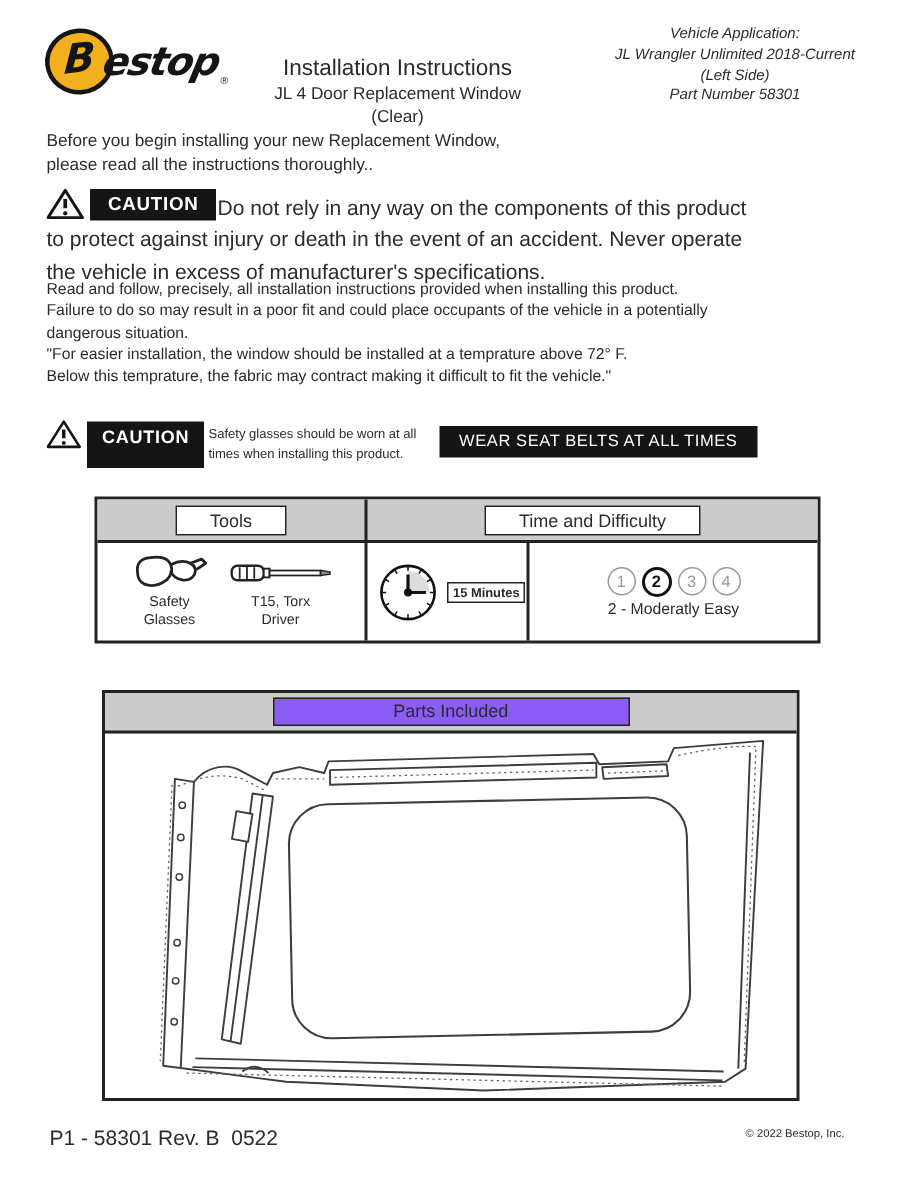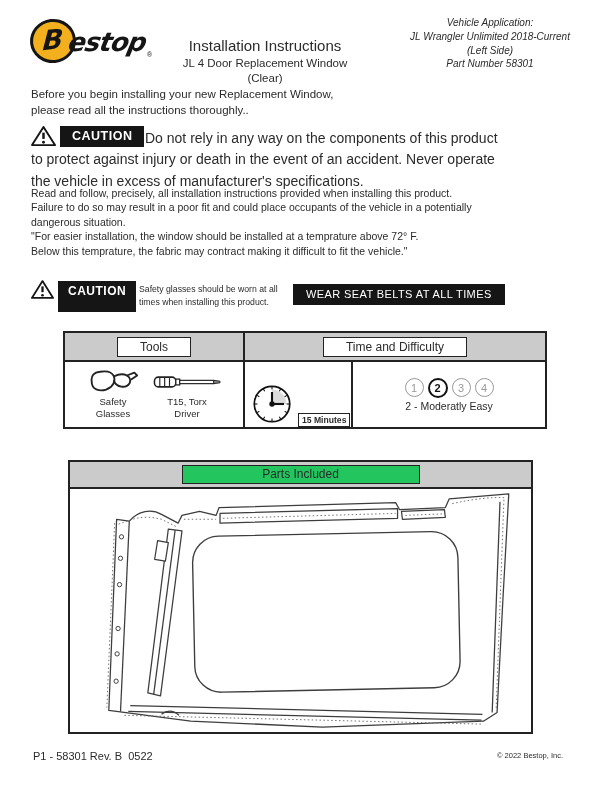--- a/index.html
+++ b/index.html
@@ -51,37 +51,37 @@
   .tt-box{position:absolute;left:63px;top:331px;width:480px;height:94px;border:2px solid #222;}
   .tt-header{display:flex;height:27px;background:#cbcbcb;border-bottom:2px solid #222;}
   .tt-header-cell{display:flex;align-items:center;justify-content:center;}
   .tt-header-cell.left{width:178px;border-right:2px solid #222;}
   .tt-header-cell.right{flex:1;}
   .hdr-label{background:#fff;border:1.5px solid #222;font-size:12px;padding:2px 22px 2px 22px;}
   .tt-body{display:flex;height:65px;}
   .tools-cell{width:178px;border-right:2px solid #222;display:flex;align-items:center;justify-content:center;gap:14px;}
   .tool-item{text-align:center;font-size:9.5px;line-height:1.3;}
   .tool-item .t-icon{height:26px;display:flex;align-items:center;justify-content:center;margin-bottom:1px;}
-  .clock-cell{width:102px;border-right:2px solid #222;display:flex;align-items:flex-end;padding-left:4px;gap:3px;}
+  .clock-cell{width:102px;border-right:2px solid #222;display:flex;align-items:center;padding-left:4px;gap:3px;}
   .time-label{border:1.5px solid #222;font-size:8.6px;font-weight:bold;padding:1px 3px;white-space:nowrap;}
   .diff-cell{flex:1;display:flex;flex-direction:column;align-items:center;justify-content:center;}
   .diff-circles{display:flex;gap:4px;align-items:center;}
   .circ{
     width:17px;height:17px;border:1.5px solid #999;border-radius:50%;color:#999;
     font-size:11px;display:flex;align-items:center;justify-content:center;
   }
   .circ.sel{border:2.5px solid #111;color:#111;font-weight:bold;width:16px;height:16px;}
   .diff-label{font-size:10.5px;margin-top:2px;}
   
   .parts-box{position:absolute;left:68px;top:460px;width:461px;height:270px;border:2px solid #222;}
   .parts-header{height:25px;background:#cbcbcb;border-bottom:2px solid #222;display:flex;align-items:center;justify-content:center;}
-  .parts-title{background:#22c55e;border:1.5px solid #222;font-size:12px;width:236px;text-align:center;padding:1px 0 2px 0;}
+  .parts-title{background:#8b5cf6;border:1.5px solid #222;font-size:12px;width:236px;text-align:center;padding:1px 0 2px 0;}
   .parts-body{height:241px;display:flex;align-items:center;justify-content:center;}
   
-  .footer-left{position:absolute;left:33px;top:750px;font-size:11px;white-space:pre;}
+  .footer-left{position:absolute;left:33px;top:750px;font-size:14px;white-space:pre;}
   .footer-center{position:absolute;left:0;top:748px;width:612px;text-align:center;font-size:10.5px;white-space:pre;}
   .footer-right{position:absolute;left:497px;top:751px;font-size:7.5px;white-space:pre;}
 </style>
 </head>
 <body>
 
 <div class="page">
 
   <div class="logo">
     <div class="logo-circle">

